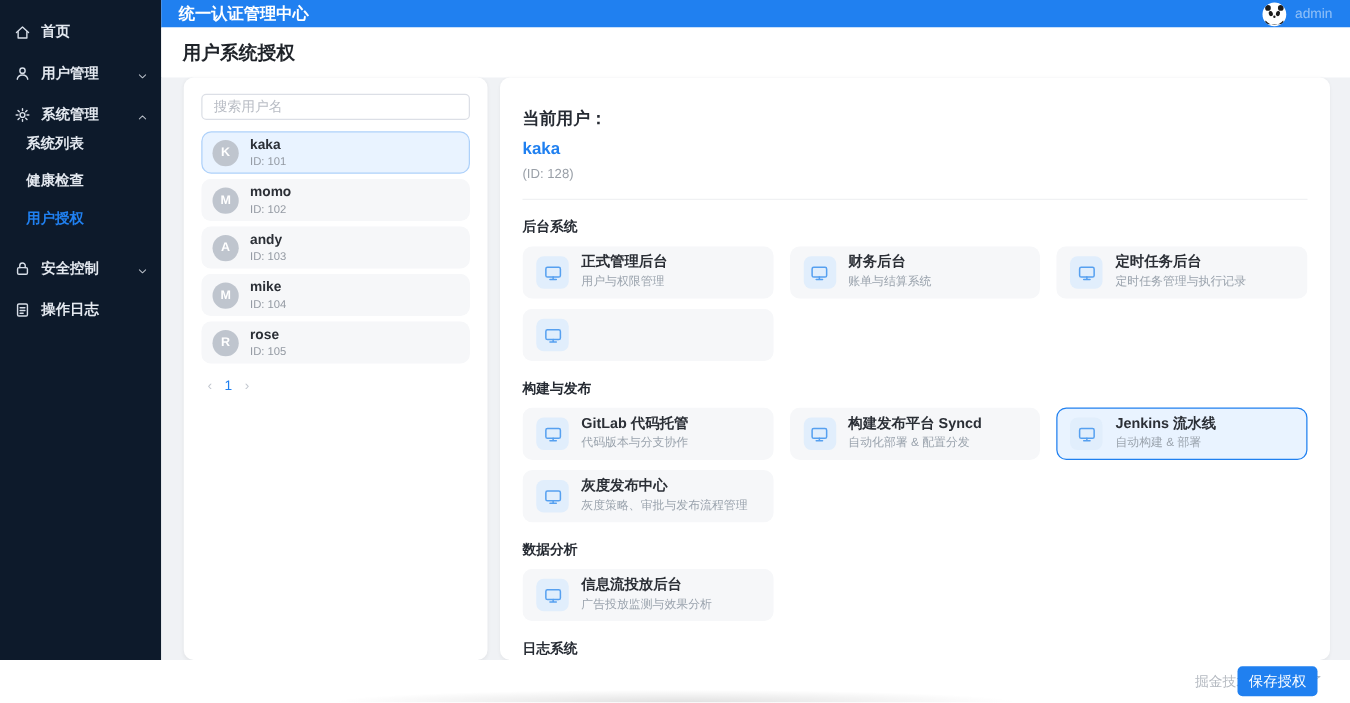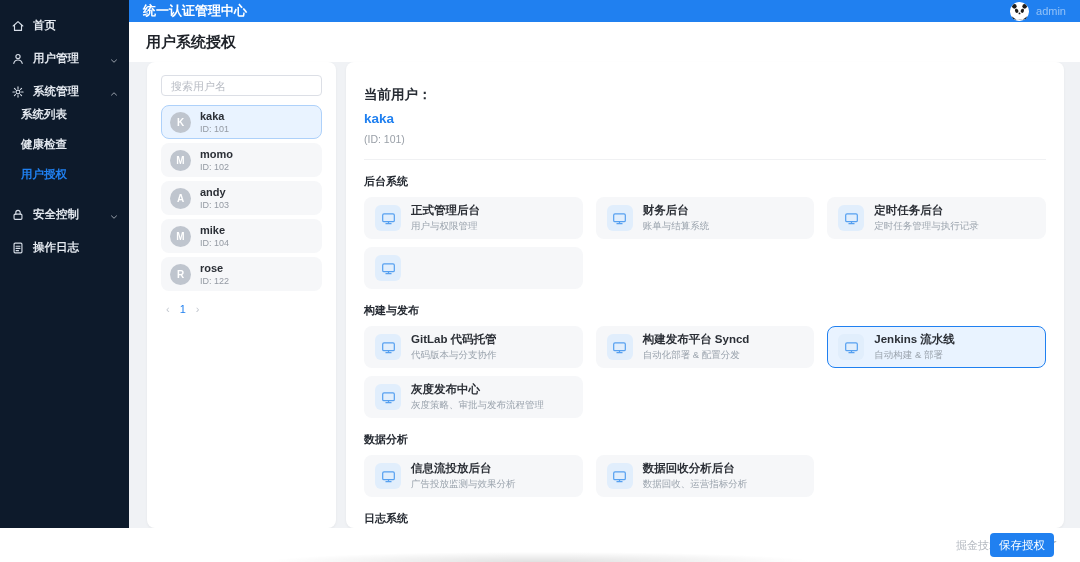--- a/index.html
+++ b/index.html
@@ -26,21 +26,21 @@
 
   
   .page-head { position:absolute; left:129px; top:22px; width:951px; height:40px; background:#fff; display:flex; align-items:center; padding-left:17px; }
   .page-title { font-size:15px; font-weight:bold; color:#1f2329; }
 
   
   .main { position:absolute; left:129px; top:62px; width:951px; height:466px; background:var(--mainBg); display:flex; gap:10px; padding:0 16px 0 18px; }
   .panel { background:#fff; border-radius:8px; box-shadow:0 1px 3px rgba(0,0,0,.05); }
 
   
-  .left-panel { width:189px; flex:none; padding:13px 14px; }
+  .left-panel { width:243px; flex:none; padding:13px 14px; }
   .search-input { width:100%; height:21px; border:1px solid #dcdfe6; border-radius:4px; font-size:11px; padding:0 9px; color:#303133; outline:none; font-family:inherit; }
   .search-input::placeholder { color:#b8bcc4; }
   .user-list { margin-top:9px; }
   .user-item { height:34px; border:1px solid transparent; background:var(--cardBg); border-radius:8px; margin-bottom:4px; display:flex; align-items:center; gap:9px; padding:0 8px; cursor:pointer; }
   .user-item.selected { background:var(--selectedBg); border-color:#aed1fa; }
   .u-avatar { width:21px; height:21px; border-radius:50%; background:#bfc5ce; color:#fff; font-size:10px; font-weight:bold; display:flex; align-items:center; justify-content:center; flex:none; }
   .u-name { font-size:11px; font-weight:bold; color:#2b2f36; line-height:1.2; }
   .u-id { font-size:9px; color:#949aa3; line-height:1.2; margin-top:1px; }
   .pagination { margin-top:12px; display:flex; align-items:center; gap:10px; padding-left:5px; font-size:11px; color:#c2c7cf; }
   .pagination .page-num { color:var(--accent); }
@@ -192,36 +192,36 @@
     <span class="u-avatar">M</span>
     <span>
       <div class="u-name">mike</div>
       <div class="u-id">ID: 104</div>
     </span>
   </div>
         <div class="user-item">
     <span class="u-avatar">R</span>
     <span>
       <div class="u-name">rose</div>
-      <div class="u-id">ID: 122</div>
+      <div class="u-id">ID: 105</div>
     </span>
   </div>
       </div>
     <div class="pagination">
       <span>‹</span>
       <span class="page-num">1</span>
       <span>›</span>
     </div>
   </section>
 
   <section class="panel right-panel">
     <div class="cur-user">
       <span class="cur-label">当前用户：</span>
       <span class="cur-name">kaka</span>
-      <span class="cur-id">(ID: 101)</span>
+      <span class="cur-id">(ID: 128)</span>
     </div>
     <div>
         <div class="section">
     <div class="section-title">后台系统</div>
     <div class="grid">
             <div class="sys-card">
     <span class="icon-box">
                 <svg viewBox="0 0 16 16" fill="none" stroke="currentColor" stroke-width="1.3" stroke-linecap="round" stroke-linejoin="round">
                   <rect x="1.8" y="3" width="12.4" height="8.4" rx="1.4"></rect>
                   <path d="M8 11.4v2.1M5.3 13.5h5.4"></path>
@@ -325,32 +325,20 @@
             <div class="sys-card">
     <span class="icon-box">
                 <svg viewBox="0 0 16 16" fill="none" stroke="currentColor" stroke-width="1.3" stroke-linecap="round" stroke-linejoin="round">
                   <rect x="1.8" y="3" width="12.4" height="8.4" rx="1.4"></rect>
                   <path d="M8 11.4v2.1M5.3 13.5h5.4"></path>
                 </svg>
               </span>
     <span>
       <div class="card-name">信息流投放后台</div>
       <div class="card-desc">广告投放监测与效果分析</div>
-    </span>
-  </div>
-            <div class="sys-card">
-    <span class="icon-box">
-                <svg viewBox="0 0 16 16" fill="none" stroke="currentColor" stroke-width="1.3" stroke-linecap="round" stroke-linejoin="round">
-                  <rect x="1.8" y="3" width="12.4" height="8.4" rx="1.4"></rect>
-                  <path d="M8 11.4v2.1M5.3 13.5h5.4"></path>
-                </svg>
-              </span>
-    <span>
-      <div class="card-name">数据回收分析后台</div>
-      <div class="card-desc">数据回收、运营指标分析</div>
     </span>
   </div>
           </div>
   </div>
         <div class="section">
     <div class="section-title">日志系统</div>
     <div class="grid">
             <div class="sys-card">
     <span class="icon-box">
                 <svg viewBox="0 0 16 16" fill="none" stroke="currentColor" stroke-width="1.3" stroke-linecap="round" stroke-linejoin="round">

